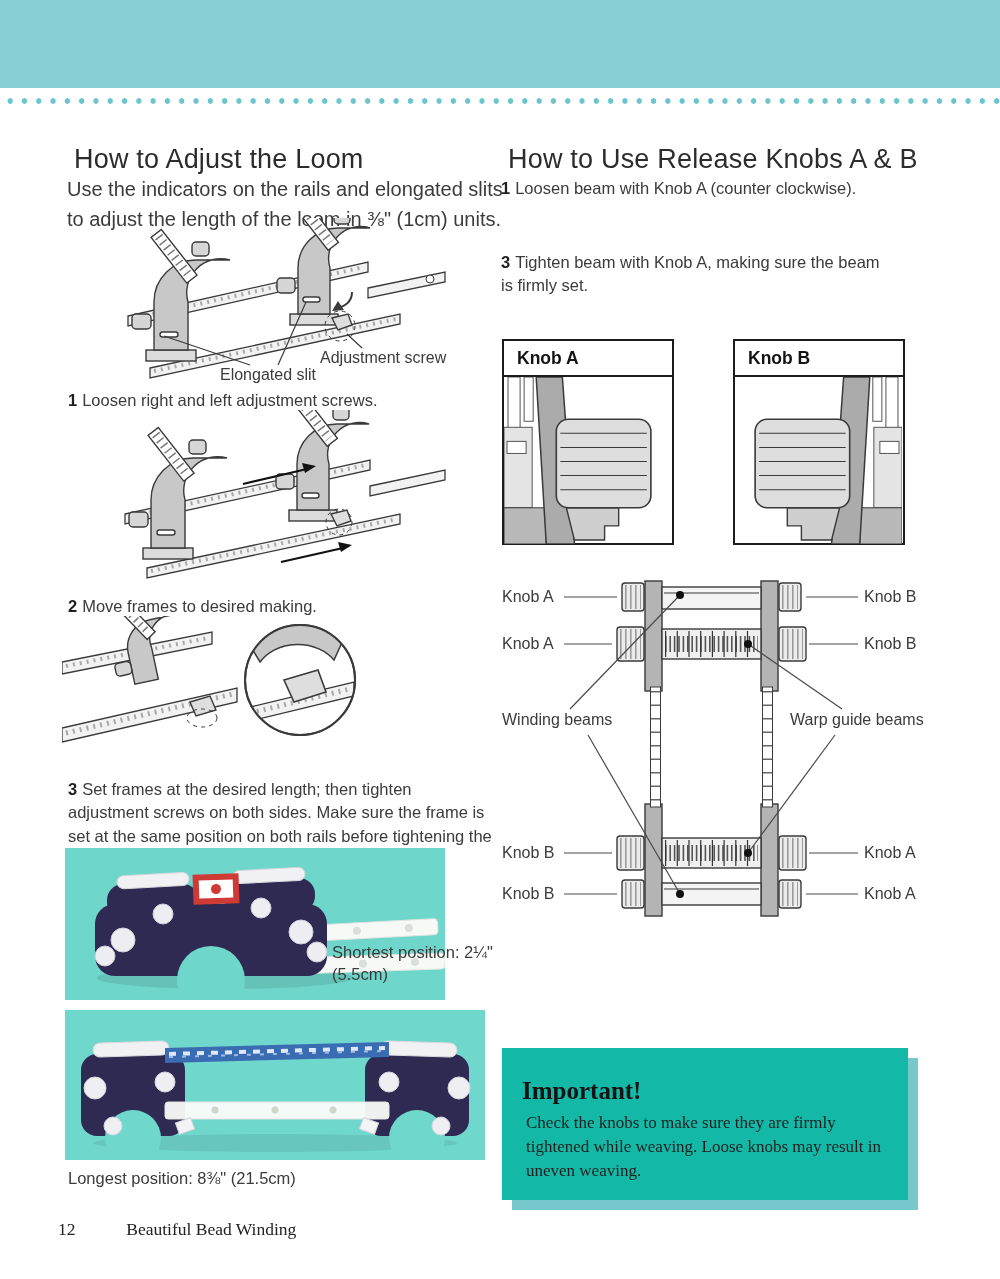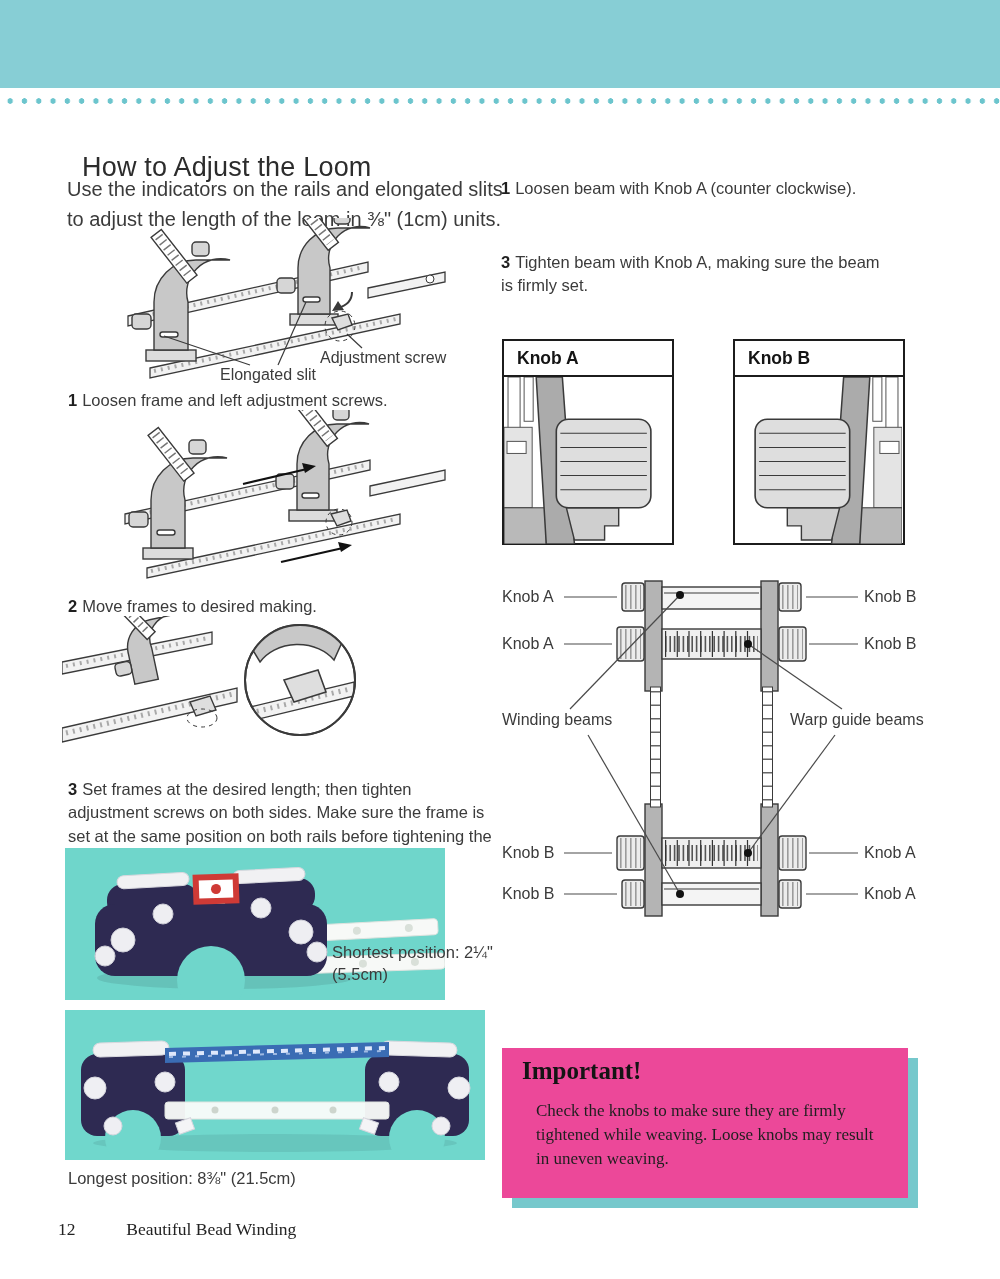--- a/index.html
+++ b/index.html
@@ -3,33 +3,33 @@
 <meta charset="utf-8">
 <style>
   html,body{margin:0;padding:0;background:#fff}
   .page{position:relative;width:1000px;height:1279px;background:#fff;overflow:hidden;
         font-family:"Liberation Sans",sans-serif;color:#3b3b3b}
   .abs{position:absolute}
   .band{left:0;top:0;width:1000px;height:88px;background:#87ced5}
   .dots{left:0;top:96px;width:1000px;height:10px;
         background-image:radial-gradient(circle at 50% 50%, #6cc5cd 2.5px, rgba(0,0,0,0) 3px);
         background-size:14.3px 10px;background-position:3px 50%}
-  .h-sec{font-size:27px;color:#2c2c2c;font-weight:normal;margin:16px;letter-spacing:.2px}
+  .h-sec{font-size:27px;color:#2c2c2c;font-weight:normal;margin:8px;letter-spacing:.2px}
   .body-p{font-size:20px;line-height:1.5;margin:0;color:#3b3b3b}
   .step{font-size:16.5px;line-height:1.42;margin:1px;color:#3b3b3b}
   .step b{color:#1f1f1f;margin-right:5px}
   .caption{font-size:16.5px;line-height:1.35;color:#3b3b3b}
   .figlabel{font-size:16px;fill:#3b3b3b;font-family:"Liberation Sans",sans-serif}
   .dlabel{font-size:16px;fill:#3b3b3b;font-family:"Liberation Sans",sans-serif}
   .knobbox{border:2.5px solid #1c1c1c;background:#fff;box-sizing:border-box}
   .knobbox .hd{display:flex;align-items:center;height:34px;border-bottom:2.5px solid #1c1c1c;
                padding-left:13px;font-size:17.5px;font-weight:bold;color:#141414}
-  .imp{background:#ec4899;box-shadow:10px 10px 0 #76c8cc;box-sizing:border-box;padding:9px 20px 14px}
+  .imp{background:#14b8a6;box-shadow:10px 10px 0 #76c8cc;box-sizing:border-box;padding:29px 20px 14px}
   .imp h2{font-family:"Liberation Serif",serif;font-size:25px;margin:0 0 6px;color:#141414}
-  .imp p{font-family:"Liberation Serif",serif;font-size:17px;line-height:1.4;margin:14px;color:#1f1f1f}
+  .imp p{font-family:"Liberation Serif",serif;font-size:17px;line-height:1.4;margin:4px;color:#1f1f1f}
   .footer{font-family:"Liberation Serif",serif;font-size:17.5px;color:#222}
   .footer .num{font-weight:normal}
 </style>
 </head>
 <body>
 
 <div class="page">
 
   <div class="abs band"></div>
   <div class="abs dots"></div>
@@ -79,21 +79,21 @@
     <g stroke="#3a3a3a" stroke-width="1.2">
       <line x1="150" y1="147" x2="64" y2="118"></line>
       <line x1="178" y1="147" x2="206" y2="84"></line>
       <line x1="262" y1="130" x2="247" y2="116"></line>
     </g>
     <text class="figlabel" x="168" y="162" text-anchor="middle">Elongated slit</text>
     <text class="figlabel" x="220" y="145">Adjustment screw</text>
   </svg>
 
   <p class="abs step" style="left:67px;top:388px;width:420px">
-    <b>1</b><span>Loosen frame and left adjustment screws.</span>
+    <b>1</b><span>Loosen right and left adjustment screws.</span>
   </p>
 
   <svg class="abs" style="left:95px;top:410px" width="360" height="182" viewBox="0 0 360 182">
     <g stroke="#3a3a3a" stroke-width="1.3">
       <polygon points="30,104 275,50 275,60 30,114" fill="#f2f2f2"></polygon>
       <polygon points="52,158 305,104 305,114 52,168" fill="#f2f2f2"></polygon>
       <polygon points="275,76 350,60 350,70 275,86" fill="#f2f2f2"></polygon>
     </g>
     <g stroke="#a9a9a9" stroke-width="4">
       <line x1="34" y1="107" x2="271" y2="55" stroke-dasharray="2 5"></line>
@@ -238,20 +238,21 @@
       <circle cx="48" cy="116" r="9"></circle>
         <circle cx="376" cy="116" r="9"></circle>
     </g>
     <g fill="#f4f4f6" stroke="#d6d6de">
       <rect x="112" y="110" width="16" height="12" transform="rotate(-20 120 116)"></rect>
       <rect x="296" y="110" width="16" height="12" transform="rotate(20 304 116)"></rect>
     </g>
   </svg>
   <div class="abs caption" style="left:68px;top:1167px;width:320px">Longest position: 8⅜" (21.5cm)</div>
 
+  <h2 class="abs h-sec" style="left:500px;top:136px">How to Use Release Knobs A &amp; B</h2>
 
   <p class="abs step" style="left:500px;top:176px;width:430px">
     <b>1</b><span>Loosen beam with Knob A (counter clockwise).</span>
   </p>
   <p class="abs step" style="left:500px;top:250px;width:392px">
     <b>3</b><span>Tighten beam with Knob A, making sure the beam is firmly set.</span>
   </p>
 
   <div class="abs knobbox" style="left:502px;top:339px;width:172px;height:206px">
     <div class="hd">Knob A</div>

